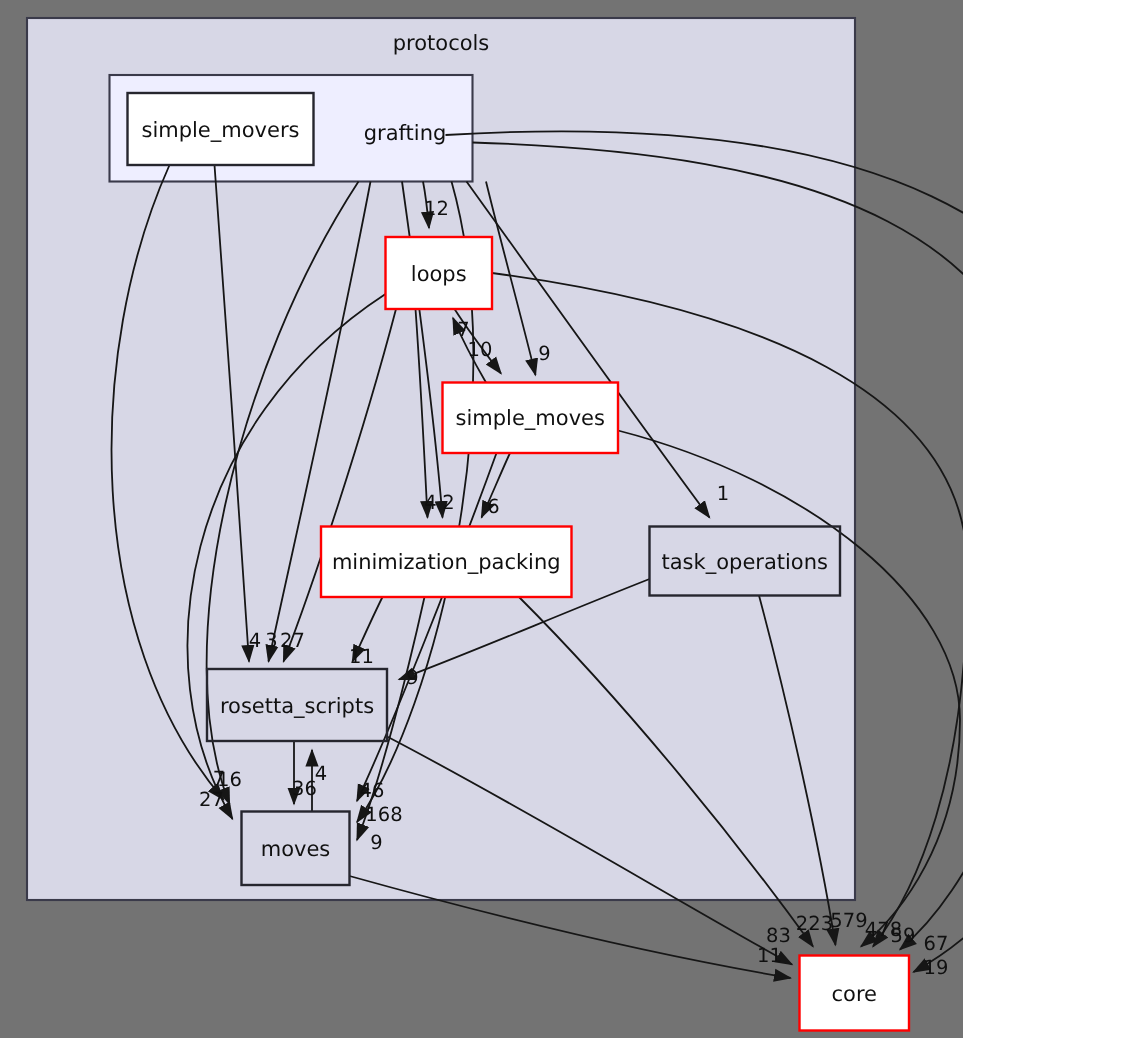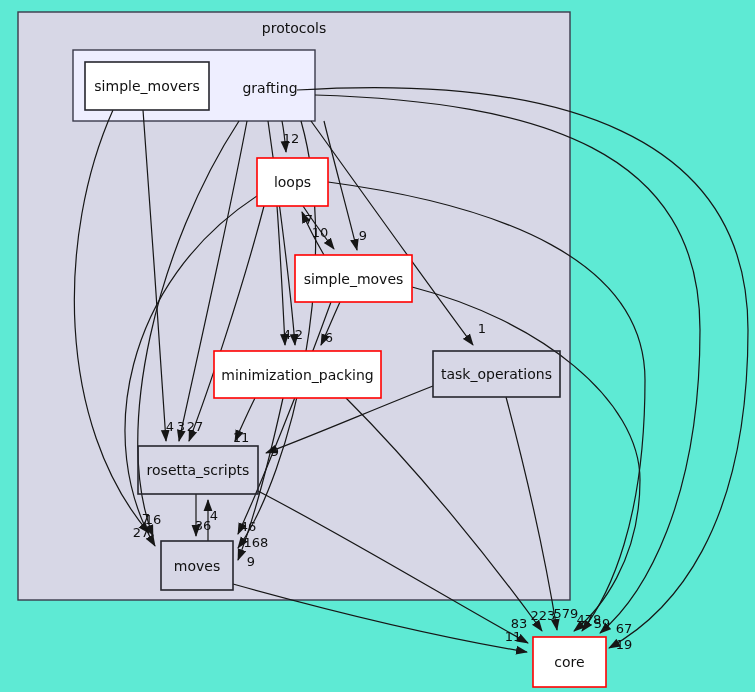--- a/index.html
+++ b/index.html
@@ -1,20 +1,20 @@
 <!DOCTYPE html>
 <html><head>
 <meta charset="utf-8">
 <style>
   html, body { margin: 0; padding: 0; background: #ffffff; }
   #canvas {
     position: relative;
-    width: 755px;
+    width: 642px;
     height: 692px;
-    background: #5eead4;
+    background: #737373;
     font-family: "DejaVu Sans", sans-serif;
     overflow: hidden;
   }
   svg { display: block; }
   text { font-family: "DejaVu Sans", sans-serif; fill: #101010; }
   .cluster-label { font-size: 14px; }
   .node-label { font-size: 14px; }
   .edge-label { font-size: 13px; }
 </style>
 </head>

